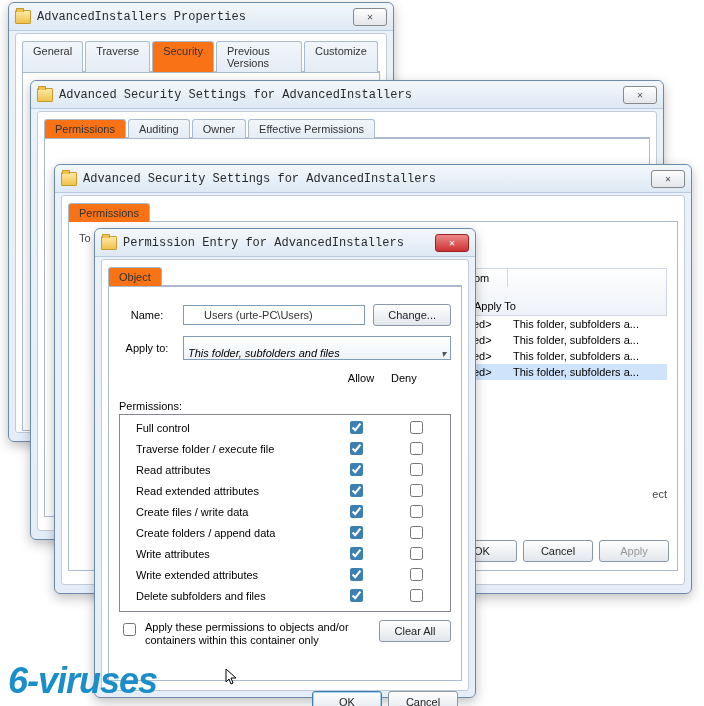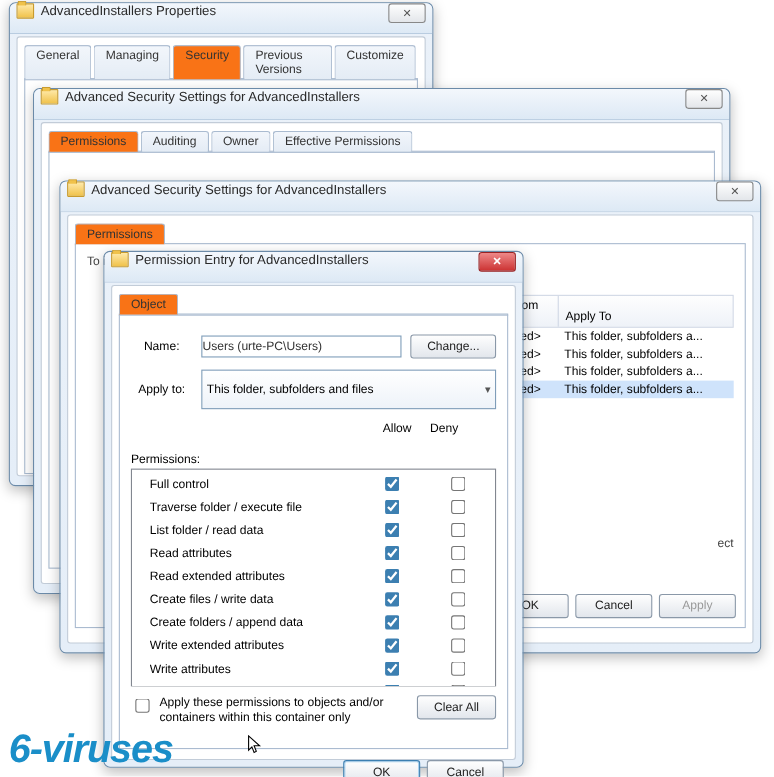--- a/index.html
+++ b/index.html
@@ -17,24 +17,26 @@
   .window {
     position: absolute;
     background: linear-gradient(180deg, #eaf1f9 0%, #e5eef8 100%);
     border: 1px solid #6b8aa8;
     border-radius: 6px;
     box-shadow: 0 4px 12px rgba(0,0,0,0.25);
   }
   .titlebar {
     height: 28px;
     display: flex;
+    align-items: center;
     padding: 0 6px;
     background: linear-gradient(180deg, #f3f7fc 0%, #dde9f5 100%);
     border-bottom: 1px solid #b8cce0;
     border-radius: 6px 6px 0 0;
+    font-family: Liberation Mono, monospace;
   }
   .folder-icon {
     width: 16px; height: 14px;
     background: linear-gradient(180deg, #ffe9a8, #f0c24b);
     border: 1px solid #c89b2e;
     border-radius: 1px;
     margin-right: 6px;
     position: relative;
   }
   .folder-icon::before {
@@ -112,38 +114,39 @@
     display: flex;
     align-items: center;
     margin-bottom: 10px;
     gap: 8px;
   }
   .field-label { width: 56px; text-align: center; }
   .textbox {
     flex: 1;
     border: 1px solid #7f9db9;
     background: #fff;
-    padding: 3px 0;
+    padding: 3px 20px;
     height: 20px;
     font-size: 11px;
     display: flex;
     align-items: center;
     color: #333;
   }
   .combo {
     flex: 1;
     border: 1px solid #7f9db9;
     background: linear-gradient(180deg,#fff,#eef3f9);
-    height: 36px;
-    display: flex;
-    align-items: center;
+    height: 24px;
+    display: flex;
+    align-items: flex-end;
     padding: 0 4px;
     font-size: 11px;
     position: relative;
     cursor: pointer;
+    font-style: italic;
   }
   .combo::after {
     content: "▾";
     position: absolute;
     right: 4px;
     color: #555;
     font-size: 10px;
   }
   .btn {
     background: linear-gradient(180deg,#fefefe,#e2e6ec);
@@ -201,20 +204,21 @@
     align-items:flex-start;
     gap:6px;
     margin-top:8px;
   }
   .apply-row .txt { flex:1; font-size:11px; line-height:1.2; padding-top:1px;}
   .col-headers {
     display: flex;
     border: 1px solid #d0d7e5;
     background: linear-gradient(180deg,#fefefe,#eef2f8);
     font-size: 11px;
+    flex-direction: column;
   }
   .col-headers > div {
     padding: 3px 6px;
     border-right: 1px solid #d0d7e5;
   }
   .datarow {
     display:flex;
     font-size:11px;
     padding: 1px 0;
   }
@@ -250,21 +254,21 @@
 
 <div class="window" style="left:8px; top:2px; width:386px; height:440px;">
   <div class="titlebar">
     <span class="folder-icon"></span>
     <span class="title-text">AdvancedInstallers Properties</span>
     <span class="close-btn">✕</span>
   </div>
   <div class="window-body" style="height:400px;">
     <div class="tabs">
       <div class="tab">General</div>
-      <div class="tab">Managing</div>
+      <div class="tab">Traverse</div>
       <div class="tab active">Security</div>
       <div class="tab">Previous Versions</div>
       <div class="tab">Customize</div>
     </div>
     <div class="tab-content" style="height:360px;"></div>
   </div>
 </div>
 
 <div class="window" style="left:30px; top:80px; width:634px; height:460px;">
   <div class="titlebar">
@@ -366,51 +370,46 @@
             <div class="plabel">Full control</div>
             <div class="cb"><input type="checkbox" checked="" style=""></div>
             <div class="cb"><input type="checkbox" style=""></div>
           </div>
           <div class="perm-row">
             <div class="plabel">Traverse folder / execute file</div>
             <div class="cb"><input type="checkbox" checked="" style=""></div>
             <div class="cb"><input type="checkbox" style=""></div>
           </div>
           <div class="perm-row">
-            <div class="plabel">List folder / read data</div>
-            <div class="cb"><input type="checkbox" checked="" style=""></div>
-            <div class="cb"><input type="checkbox" style=""></div>
-          </div>
-          <div class="perm-row">
             <div class="plabel">Read attributes</div>
             <div class="cb"><input type="checkbox" checked="" style=""></div>
             <div class="cb"><input type="checkbox" style=""></div>
           </div>
           <div class="perm-row">
             <div class="plabel">Read extended attributes</div>
             <div class="cb"><input type="checkbox" checked="" style=""></div>
             <div class="cb"><input type="checkbox" style=""></div>
           </div>
           <div class="perm-row">
             <div class="plabel">Create files / write data</div>
             <div class="cb"><input type="checkbox" checked="" style=""></div>
             <div class="cb"><input type="checkbox" style=""></div>
           </div>
           <div class="perm-row">
             <div class="plabel">Create folders / append data</div>
             <div class="cb"><input type="checkbox" checked="" style=""></div>
             <div class="cb"><input type="checkbox" style=""></div>
           </div>
           <div class="perm-row">
+            <div class="plabel">Write attributes</div>
+            <div class="cb"><input type="checkbox" checked="" style=""></div>
+            <div class="cb"><input type="checkbox" style=""></div>
+          </div>
+          <div class="perm-row">
             <div class="plabel">Write extended attributes</div>
-            <div class="cb"><input type="checkbox" checked="" style=""></div>
-            <div class="cb"><input type="checkbox" style=""></div>
-          </div>
-          <div class="perm-row">
-            <div class="plabel">Write attributes</div>
             <div class="cb"><input type="checkbox" checked="" style=""></div>
             <div class="cb"><input type="checkbox" style=""></div>
           </div>
           <div class="perm-row">
             <div class="plabel">Delete subfolders and files</div>
             <div class="cb"><input type="checkbox" checked="" style=""></div>
             <div class="cb"><input type="checkbox" style=""></div>
           </div>
         </div>
 

